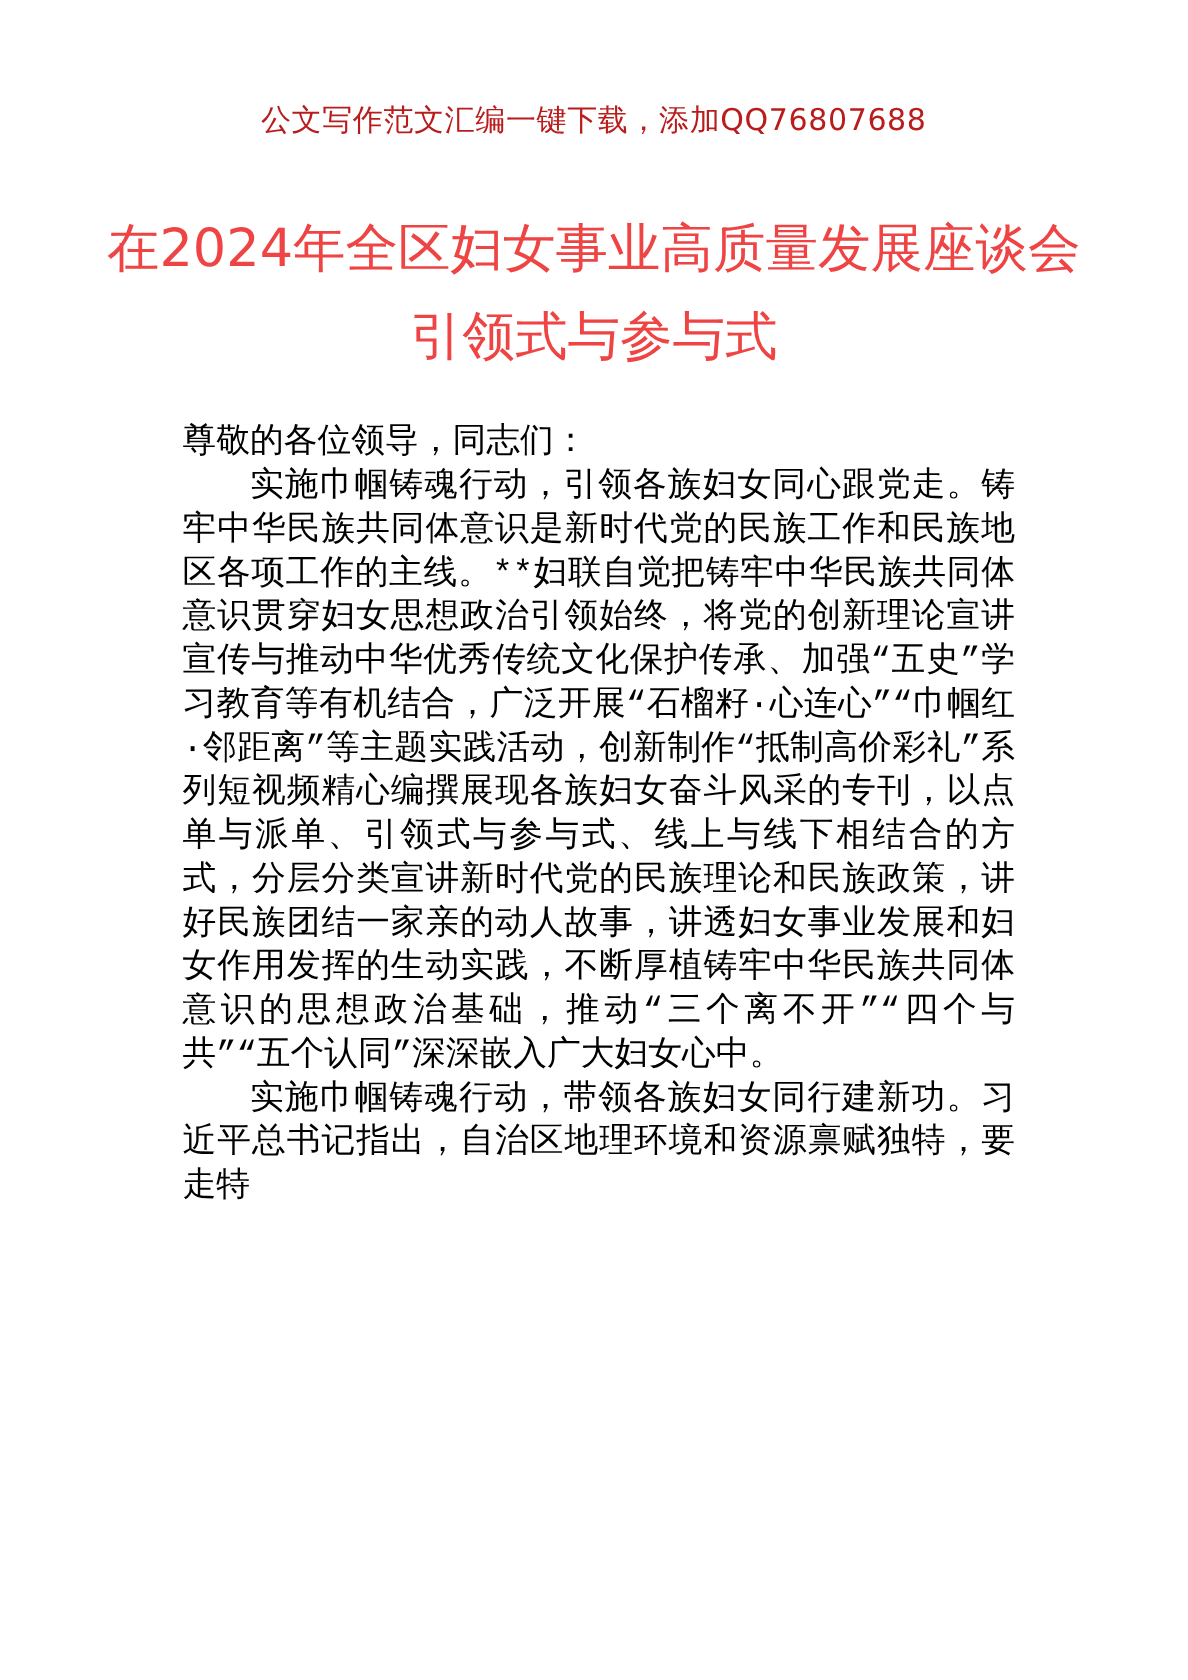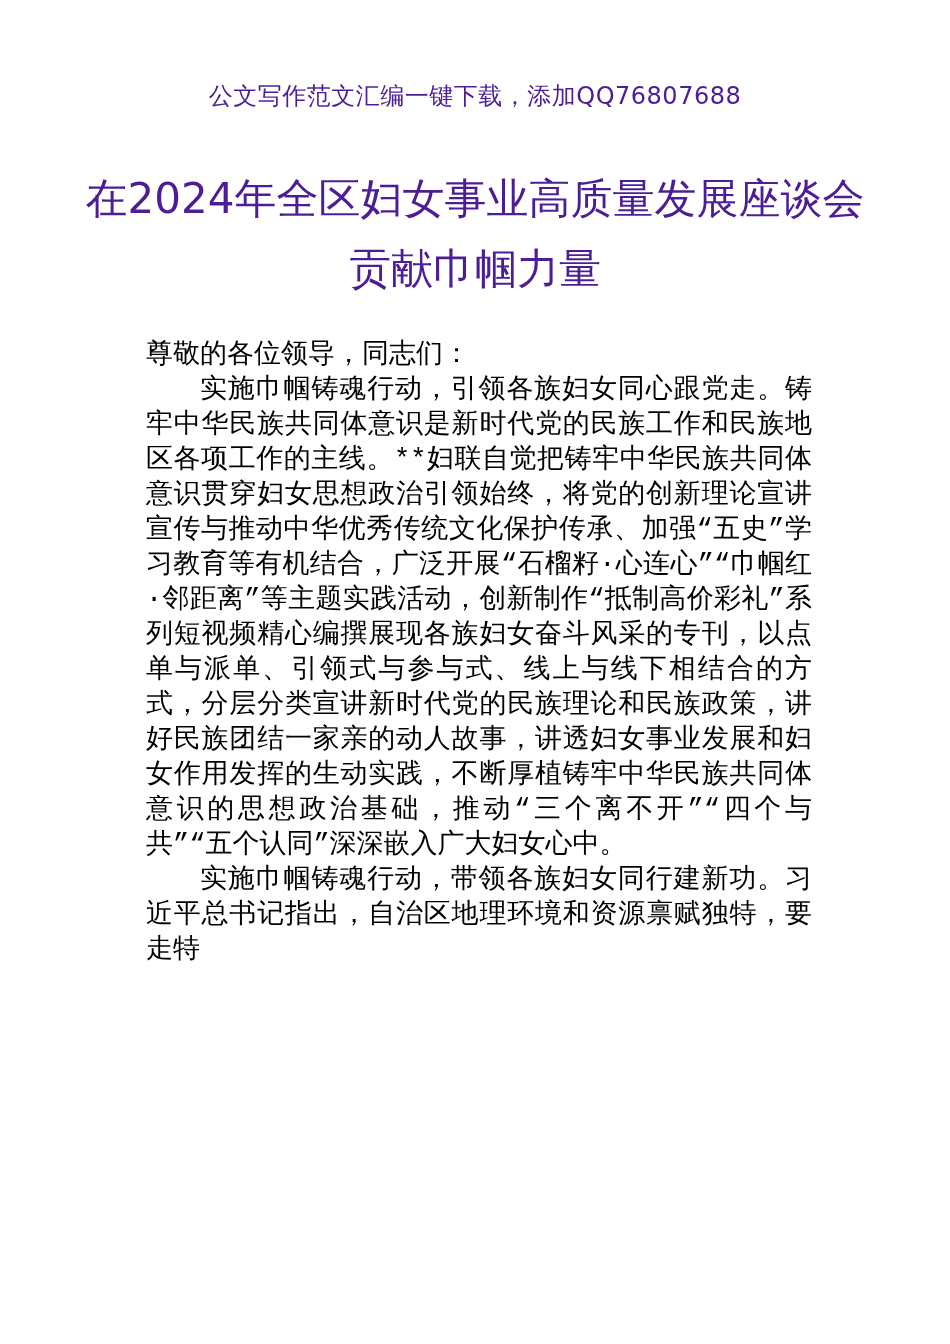--- a/index.html
+++ b/index.html
@@ -35,21 +35,21 @@
   .title {
     position: absolute;
     top: 164px;
     left: 70px;
     right: 70px;
     margin: 0;
     text-align: center;
     font-size: 42px;
     line-height: 70px;
     font-weight: 400;
-    color: #4c1d95;
+    color: #ef4444;
   }
   .title .title-line {
     display: block;
   }
   .doc-body {
     position: absolute;
     top: 338px;
     left: 146px;
     width: 666px;
     font-size: 27px;
@@ -65,25 +65,25 @@
   }
   .doc-body p.indent {
     text-indent: 2em;
   }
 </style>
 </head>
 <body>
 
 <div class="page">
 
-  <div class="notice" style="color: #4c1d95;">公文写作范文汇编一键下载，添加QQ76807688</div>
+  <div class="notice" style="color: #b91c1c;">公文写作范文汇编一键下载，添加QQ76807688</div>
 
   <h1 class="title">
     <span class="title-line">在2024年全区妇女事业高质量发展座谈会</span>
-    <span class="title-line">贡献巾帼力量</span>
+    <span class="title-line">引领式与参与式</span>
   </h1>
 
   <div class="doc-body">
     <p class="salutation">尊敬的各位领导，同志们：</p>
     <p class="indent">实施巾帼铸魂行动，引领各族妇女同心跟党走。铸牢中华民族共同体意识是新时代党的民族工作和民族地区各项工作的主线。**妇联自觉把铸牢中华民族共同体意识贯穿妇女思想政治引领始终，将党的创新理论宣讲宣传与推动中华优秀传统文化保护传承、加强“五史”学习教育等有机结合，广泛开展“石榴籽·心连心”“巾帼红·邻距离”等主题实践活动，创新制作“抵制高价彩礼”系列短视频精心编撰展现各族妇女奋斗风采的专刊，以点单与派单、引领式与参与式、线上与线下相结合的方式，分层分类宣讲新时代党的民族理论和民族政策，讲好民族团结一家亲的动人故事，讲透妇女事业发展和妇女作用发挥的生动实践，不断厚植铸牢中华民族共同体意识的思想政治基础，推动“三个离不开”“四个与共”“五个认同”深深嵌入广大妇女心中。</p>
     <p class="indent">实施巾帼铸魂行动，带领各族妇女同行建新功。习近平总书记指出，自治区地理环境和资源禀赋独特，要走特</p>
   </div>
 
 </div>
 

